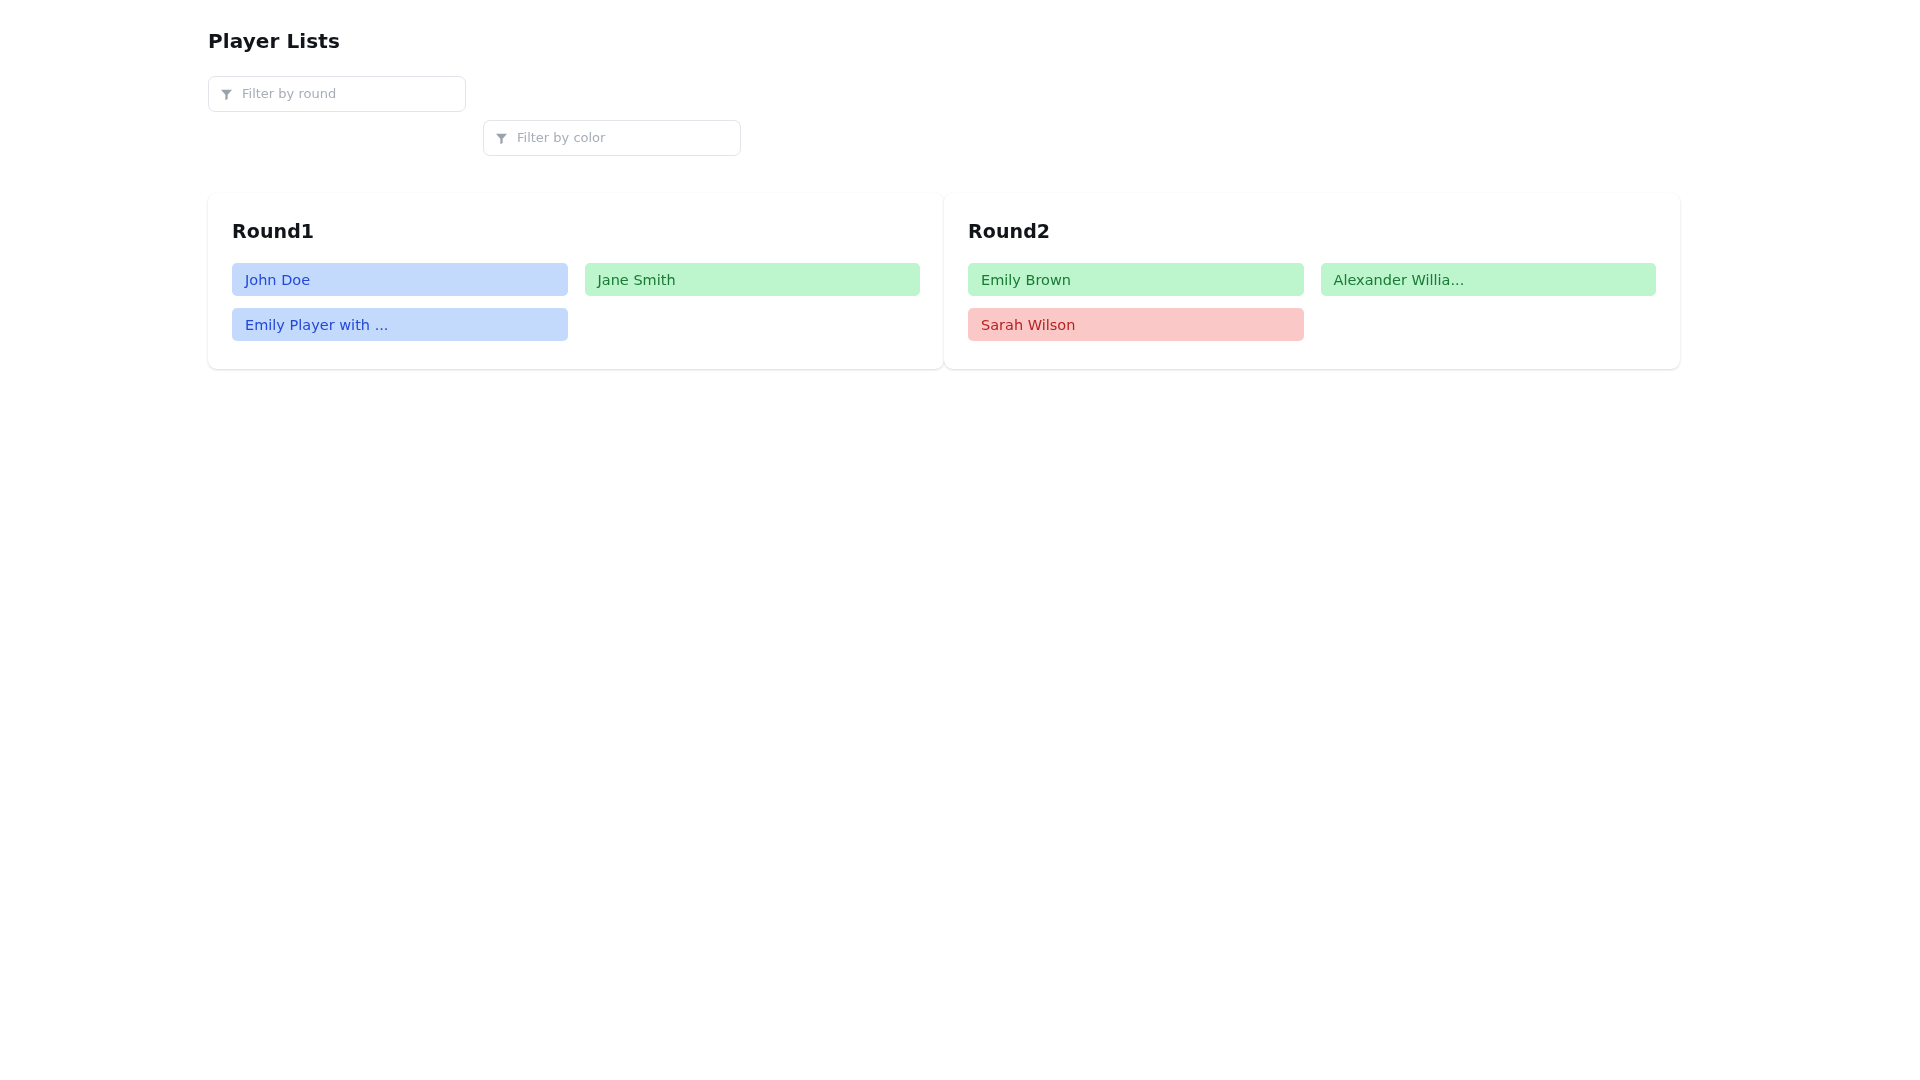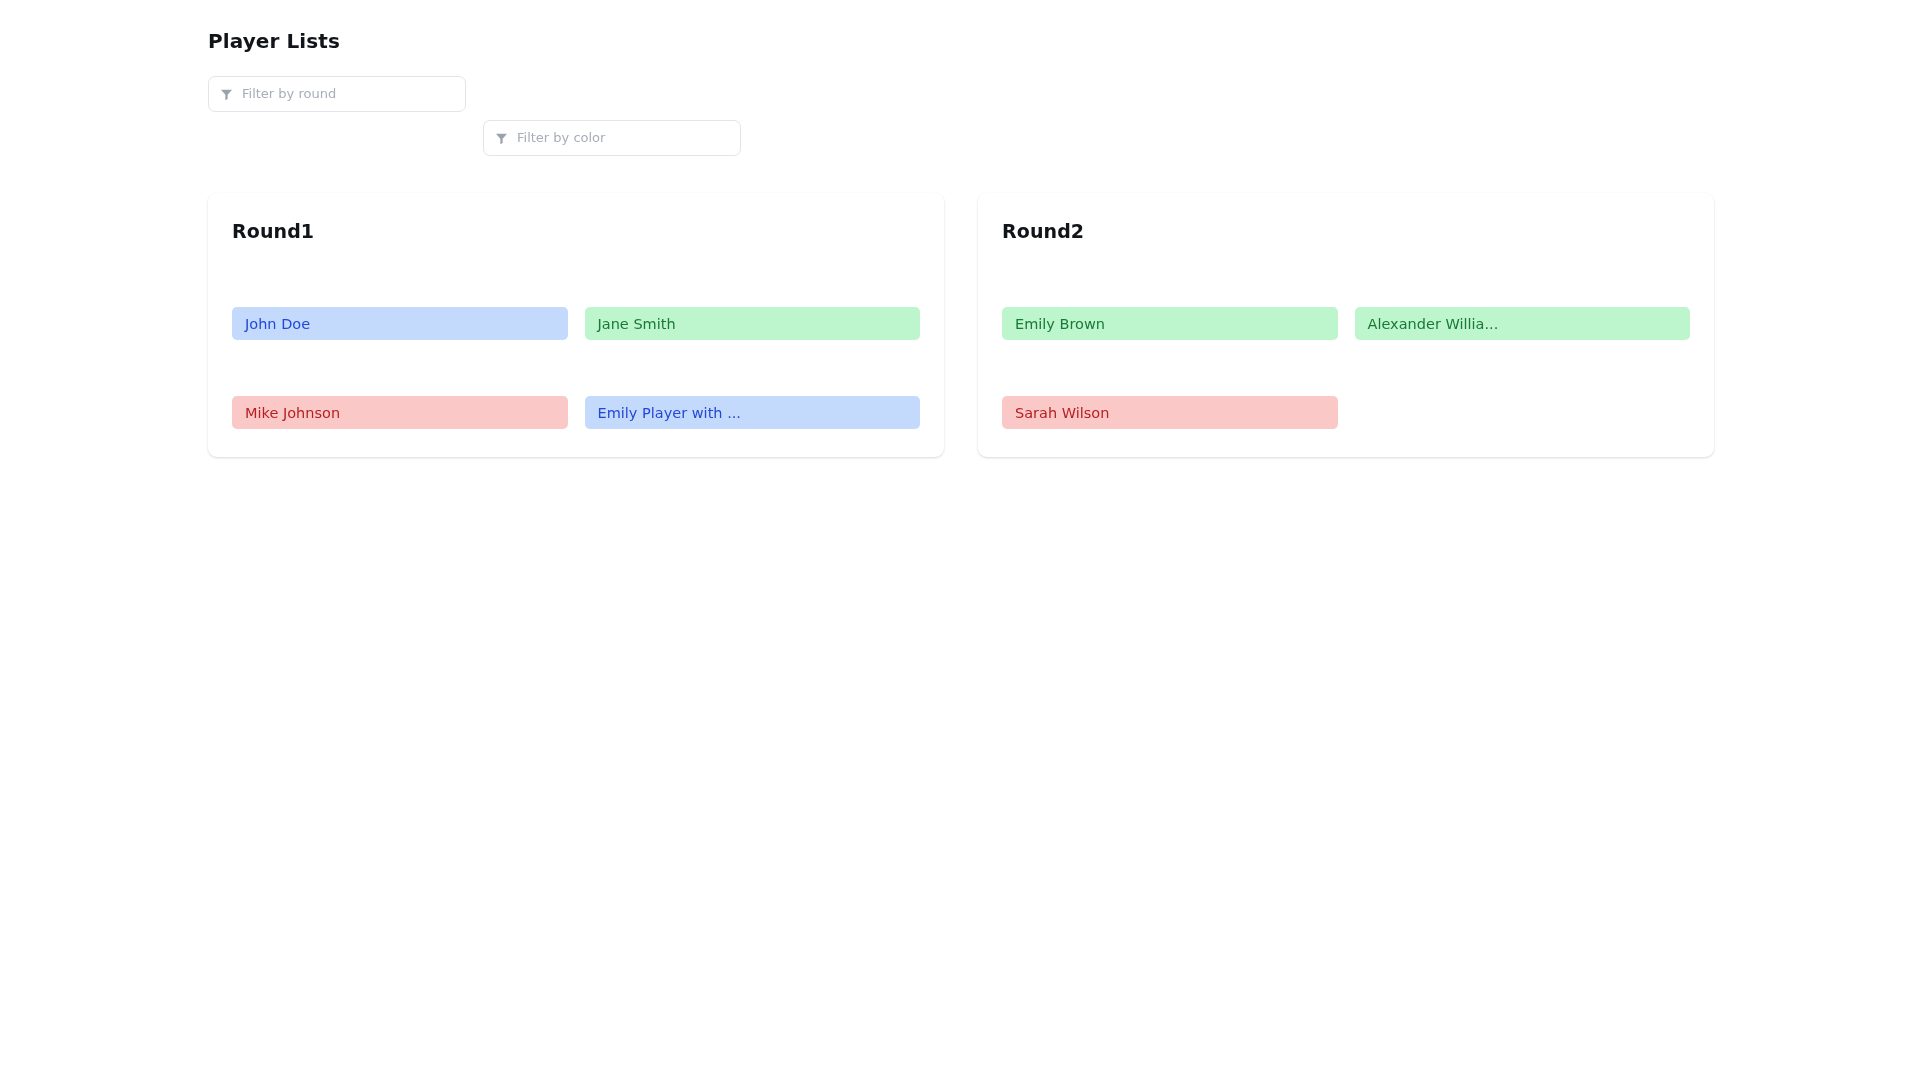--- a/index.html
+++ b/index.html
@@ -68,21 +68,20 @@
     line-height: 20px;
   }
   .filter-input::placeholder {
     color: #a7aeb8;
     opacity: 1;
   }
 
   
   .cards {
     display: flex;
-    gap: 34px;
     align-items: flex-start;
   }
 
   .round-card {
     width: 736px;
     background: #ffffff;
     border-radius: 9px;
     padding: 26px 24px 28px 24px;
     box-shadow: 0 1px 3px rgba(16, 24, 40, 0.10),
                 0 1px 2px rgba(16, 24, 40, 0.06);
@@ -107,21 +106,20 @@
     height: 33px;
     display: flex;
     align-items: center;
     padding: 0 13px;
     border-radius: 5px;
     font-size: 14.5px;
     line-height: 20px;
     white-space: nowrap;
     overflow: hidden;
     text-overflow: ellipsis;
-    margin-top: 44px;
   }
 
   .player-chip.blue  { background: #c3dafd; color: #2348d8; }
   .player-chip.green { background: #bdf5cd; color: #197a36; }
   .player-chip.red   { background: #fbc8c8; color: #b62222; }
 </style>
 </head>
 <body>
 
 <div class="page">
@@ -146,21 +144,20 @@
 
   </div>
 
   <div class="cards">
 
     <div class="round-card">
       <div class="round-title">Round1</div>
       <div class="player-grid">
         <div class="player-chip blue">John Doe</div>
         <div class="player-chip green">Jane Smith</div>
-        <div class="player-chip red">Mike Johnson</div>
         <div class="player-chip blue">Emily Player with ...</div>
       </div>
     </div>
 
     <div class="round-card">
       <div class="round-title">Round2</div>
       <div class="player-grid">
         <div class="player-chip green">Emily Brown</div>
         <div class="player-chip green">Alexander Willia...</div>
         <div class="player-chip red">Sarah Wilson</div>

